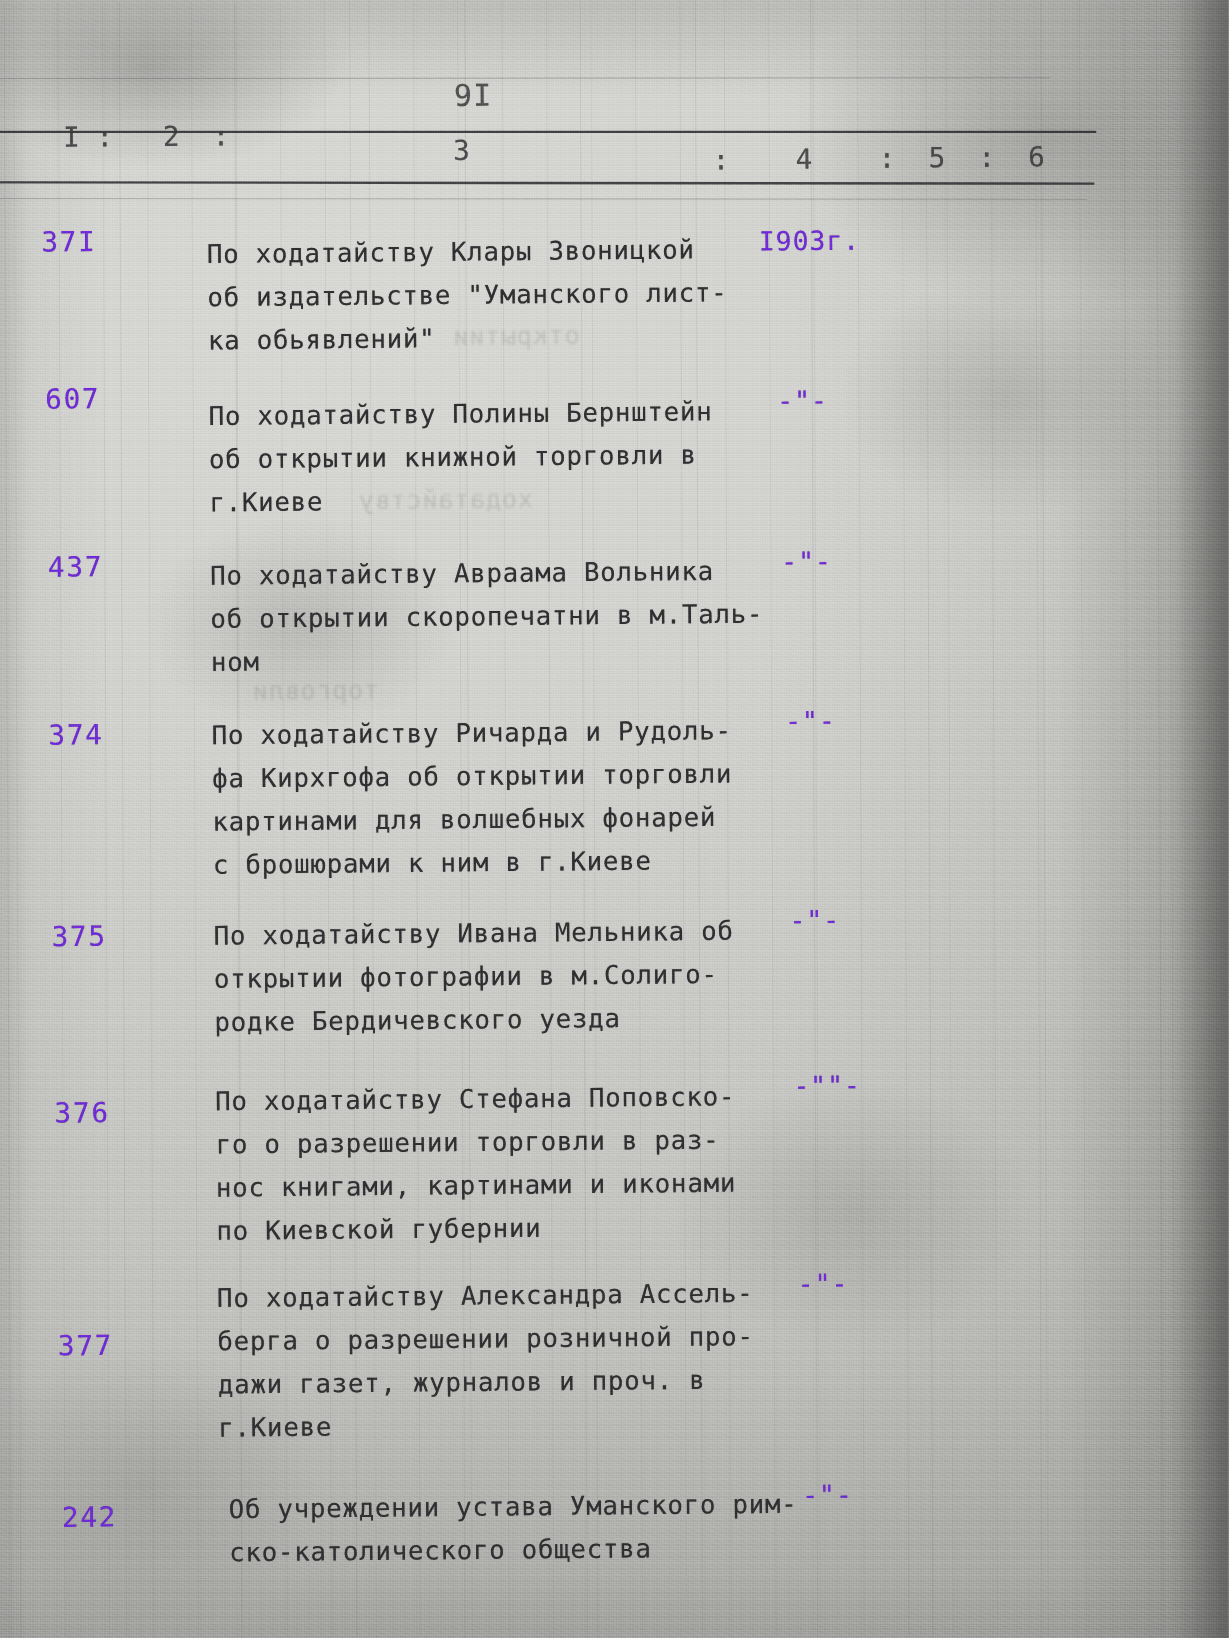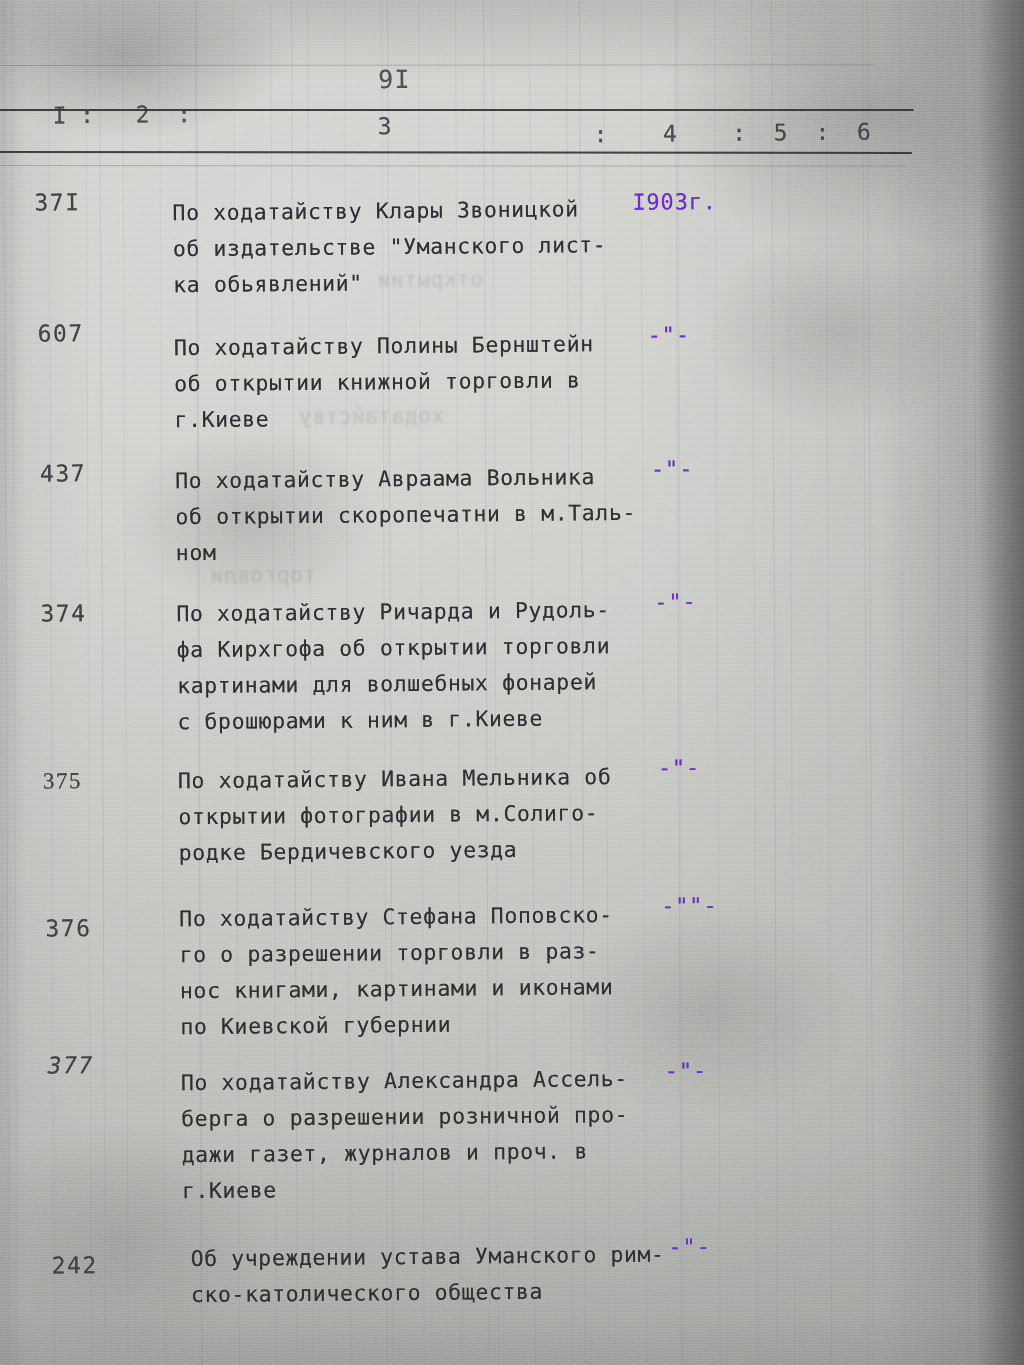--- a/index.html
+++ b/index.html
@@ -145,21 +145,21 @@
 
   
   .row {
     position: absolute;
     left: 0;
     width: 100%;
   }
   .num {
     position: absolute;
     font-size: 23px;
-    color: #404040;
+    color: #6d28d9;
     letter-spacing: 1.5px;
     white-space: pre;
   }
   .desc {
     position: absolute;
     left: 176px;
     font-size: 21.5px;
     line-height: 36px;
     color: #2e2e30;
     letter-spacing: 0.6px;
@@ -260,38 +260,38 @@
     <div class="row">
       <div class="num  typed" style="left:40px;  top:596px;text-align:right;">374</div>
       <div class="desc typed" style="top:593px;">По ходатайству Ричарда и Рудоль-
 фа Кирхгофа об открытии торговли
 картинами для волшебных фонарей
 с брошюрами к ним в г.Киеве</div>
       <div class="date typed" style="left:654px; top:591px;">-"-</div>
     </div>
 
     <div class="row">
-      <div class="num  typed" style="left:41px;  top:764px;font-family:Liberation Serif, serif;">375</div>
+      <div class="num  typed" style="left:41px;  top:764px;">375</div>
       <div class="desc typed" style="top:760px;">По ходатайству Ивана Мельника об
 открытии фотографии в м.Солиго-
 родке Бердичевского уезда</div>
       <div class="date typed" style="left:656px; top:757px;">-"-</div>
     </div>
 
     <div class="row">
       <div class="num  typed" style="left:42px;  top:911px;">376</div>
       <div class="desc typed" style="top:898px;">По ходатайству Стефана Поповско-
 го о разрешении торговли в раз-
 нос книгами, картинами и иконами
 по Киевской губернии</div>
       <div class="date typed" style="left:658px; top:895px;">-""-</div>
     </div>
 
     <div class="row">
-      <div class="num  typed" style="left:43px;  top:1048px;font-style:italic;">377</div>
+      <div class="num  typed" style="left:43px;  top:1105px;">377</div>
       <div class="desc typed" style="top:1062px;">По ходатайству Александра Ассель-
 берга о разрешении розничной про-
 дажи газет, журналов и проч. в
 г.Киеве</div>
       <div class="date typed" style="left:660px; top:1060px;">-"-</div>
     </div>
 
     <div class="row">
       <div class="num  typed" style="left:45px;  top:1248px;">242</div>
       <div class="desc typed" style="left:184px; top:1238px;">Об учреждении устава Уманского рим-

